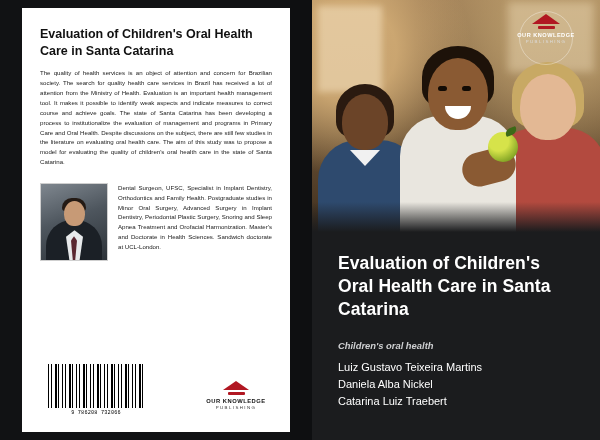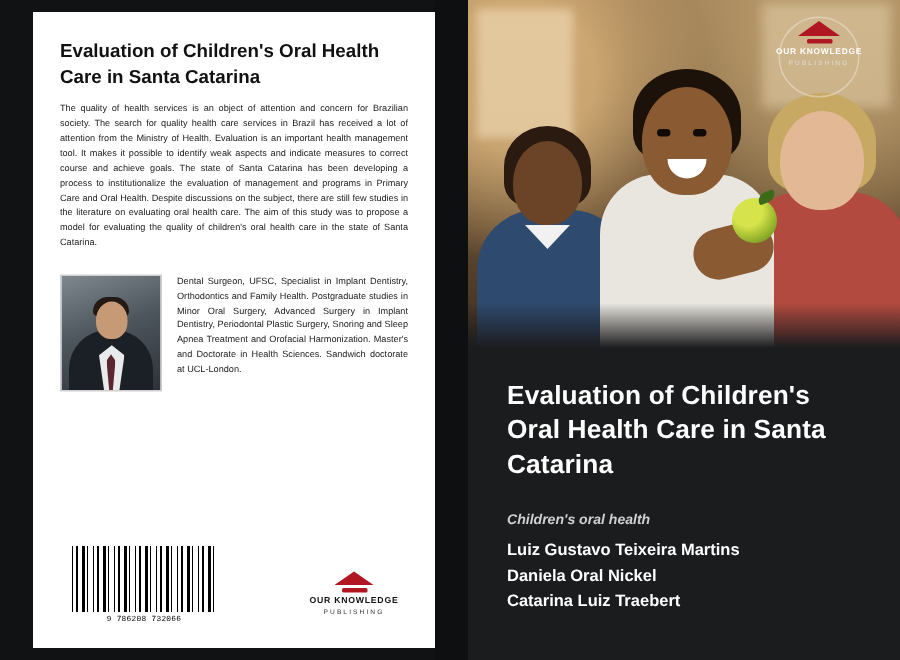--- a/index.html
+++ b/index.html
@@ -280,21 +280,21 @@
     font-weight: bold;
   }
   .authors {
     position: absolute;
     left: 26px; bottom: 30px;
     width: 250px;
   }
   .author-name {
     color: #ffffff;
     font-size: 11px;
-    font-weight: bold;
+    font-weight: normal;
     line-height: 1.55;
   }
   
   .pub-front {
     position: absolute;
     left: 196px; top: 14px;
     width: 76px;
     text-align: center;
   }
   .pub-front .cap {
@@ -391,18 +391,18 @@
       <div class="pub-sub">PUBLISHING</div>
     </div>
 
     <div class="front-text">
       <div class="front-title">Evaluation of Children's Oral Health Care in Santa Catarina</div>
       <div class="front-sub">Children's oral health</div>
     </div>
 
     <div class="authors">
       <div class="author-name">Luiz Gustavo Teixeira Martins</div>
-      <div class="author-name">Daniela Oral Nickel</div>
+      <div class="author-name">Daniela Alba Nickel</div>
       <div class="author-name">Catarina Luiz Traebert</div>
     </div>
 
   </div>
 </div>
 
 </body></html>

